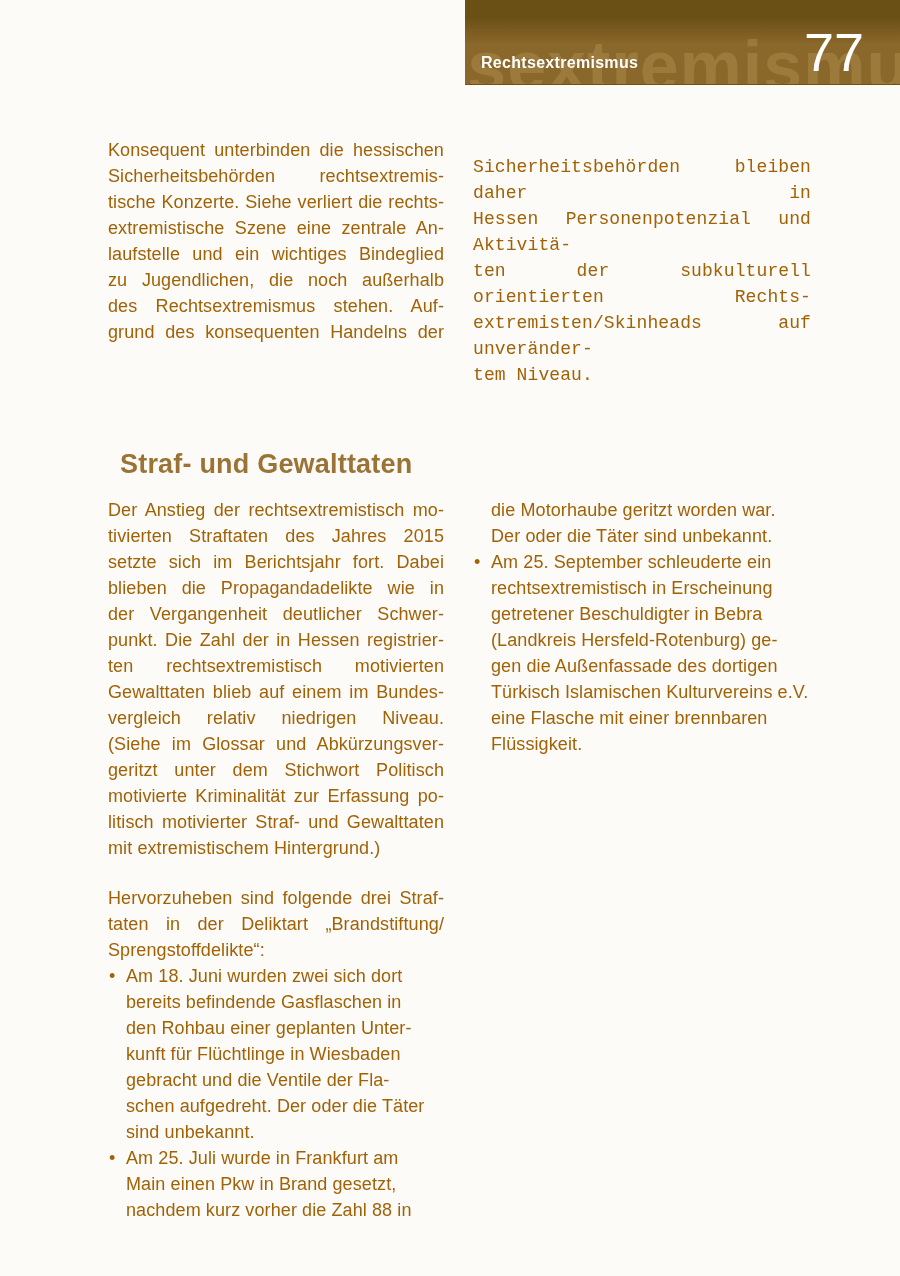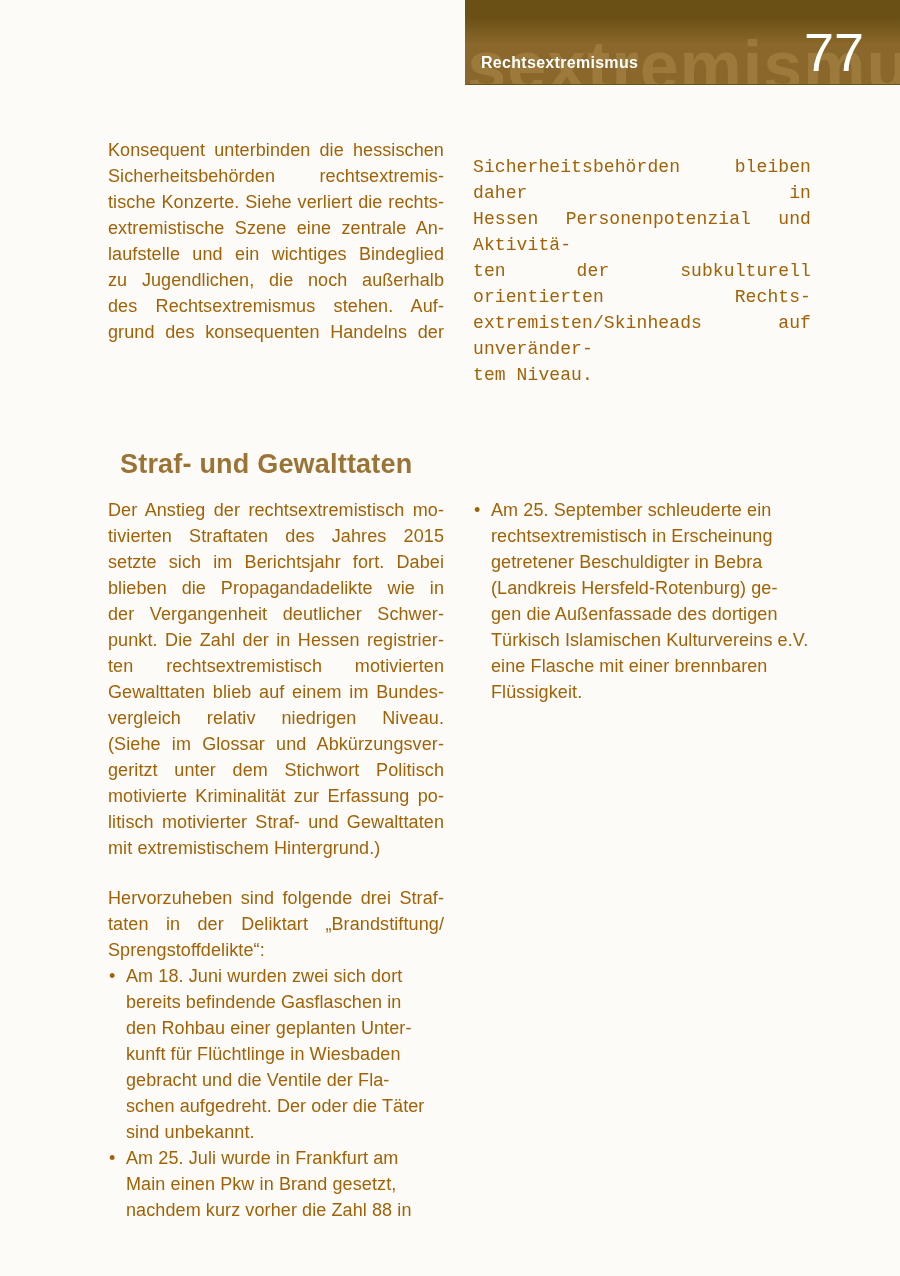--- a/index.html
+++ b/index.html
@@ -146,20 +146,24 @@
       <span class="marker">•</span>
       <div>
           <div class="tline">Am 25. Juli wurde in Frankfurt am</div>
           <div class="tline">Main einen Pkw in Brand gesetzt,</div>
           <div class="tline">nachdem kurz vorher die Zahl 88 in</div>
         </div>
     </div>
   </div>
 
   <div class="col" id="main-right">
+    <div class="indent">
+        <div class="tline">die Motorhaube geritzt worden war.</div>
+        <div class="tline">Der oder die Täter sind unbekannt.</div>
+      </div>
     <div class="bullet-item">
       <span class="marker">•</span>
       <div>
           <div class="tline">Am 25. September schleuderte ein</div>
           <div class="tline">rechtsextremistisch in Erscheinung</div>
           <div class="tline">getretener Beschuldigter in Bebra</div>
           <div class="tline">(Landkreis Hersfeld-Rotenburg) ge-</div>
           <div class="tline">gen die Außenfassade des dortigen</div>
           <div class="tline">Türkisch Islamischen Kulturvereins e.V.</div>
           <div class="tline">eine Flasche mit einer brennbaren</div>

